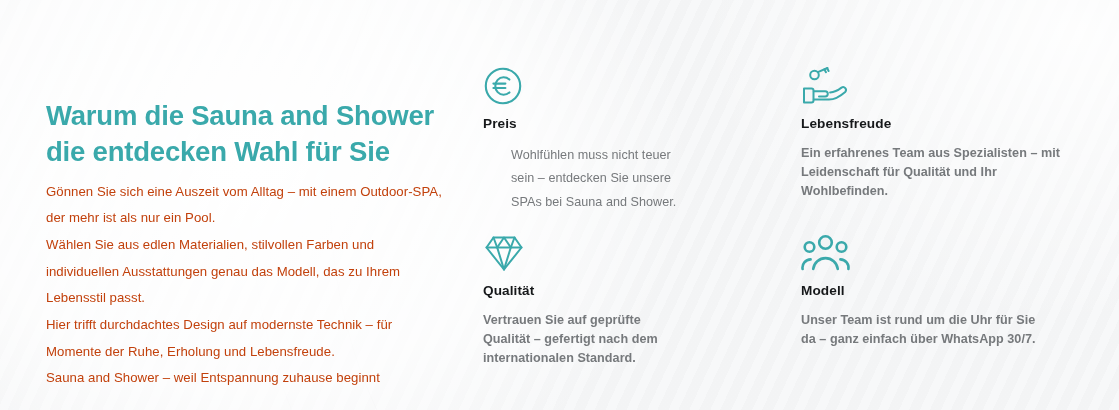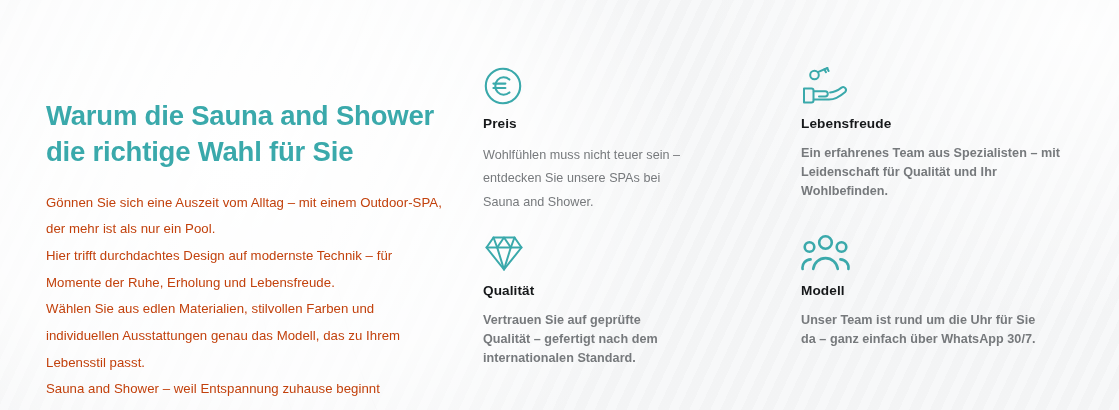--- a/index.html
+++ b/index.html
@@ -57,21 +57,21 @@
     position:absolute;
     left:46px; top:98px;
     width:400px;
   }
   .intro-title {
     font-size:27.5px;
     font-weight:bold;
     line-height:1.32;
     color:#3aa9ab;
     letter-spacing:-0.2px;
-    margin-bottom:19px;
+    margin-bottom:8px;
   }
   .intro-body p {
     font-size:13.2px;
     line-height:2.02;
     color:#c2410c;
     letter-spacing:0.05px;
   }
 
   
   .features { position:absolute; left:0; top:0; width:934px; height:410px; }
@@ -90,42 +90,42 @@
     font-weight:bold;
     color:#16181a;
     letter-spacing:0.1px;
     margin-bottom:13px;
   }
   .f-desc {
     font-size:12.6px;
     color:#76797c;
     letter-spacing:0.04px;
   }
-  .lh-loose { line-height:1.85; }
+  .lh-loose { line-height:1.85;margin-left:28px; }
   .lh-tight { line-height:1.52;font-weight:bold; }
 </style>
 </head>
 <body>
 
 <div class="page">
 
   <div class="bg-texture"></div>
   <div class="bg-arc"></div>
   <div class="bg-arc2"></div>
   <div class="bg-sweep"></div>
 
   <div class="intro">
     <h2 class="intro-title">
       <span>Warum die Sauna and Shower</span><br>
-      <span>die richtige Wahl für Sie</span>
+      <span>die entdecken Wahl für Sie</span>
     </h2>
     <div class="intro-body">
       <p>Gönnen Sie sich eine Auszeit vom Alltag – mit einem Outdoor-SPA, der mehr ist als nur ein Pool.</p>
+      <p> Wählen Sie aus edlen Materialien, stilvollen Farben und individuellen Ausstattungen genau das Modell, das zu Ihrem Lebensstil passt.</p>
       <p> Hier trifft durchdachtes Design auf modernste Technik – für Momente der Ruhe, Erholung und Lebensfreude.</p>
-      <p> Wählen Sie aus edlen Materialien, stilvollen Farben und individuellen Ausstattungen genau das Modell, das zu Ihrem Lebensstil passt.</p>
       <p>Sauna and Shower – weil Entspannung zuhause beginnt</p>
     </div>
   </div>
 
   <div class="features">
 
     <div class="feature f-preis">
       <span class="f-icon">
         <svg width="40" height="40" viewBox="0 0 40 40" fill="none" stroke="#3aa9ab" stroke-width="2.1" stroke-linecap="round" stroke-linejoin="round">
           <circle cx="20" cy="20" r="17.2"></circle>

